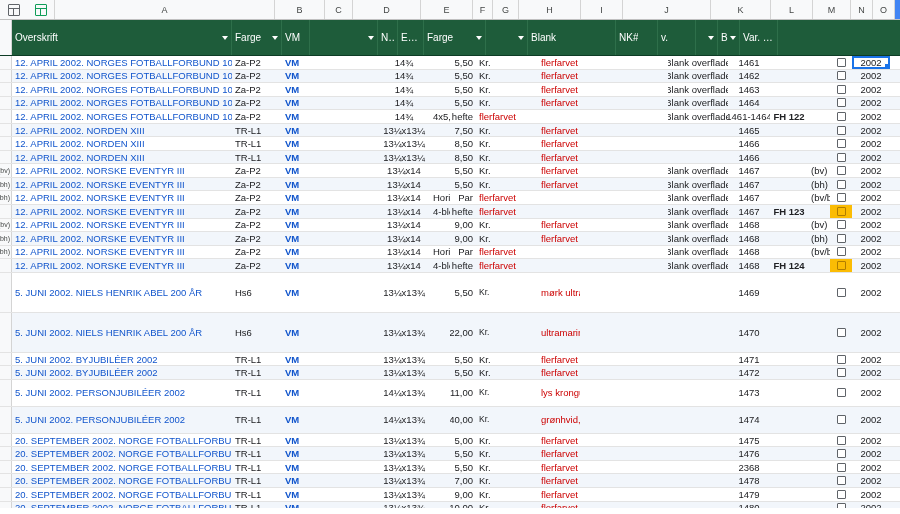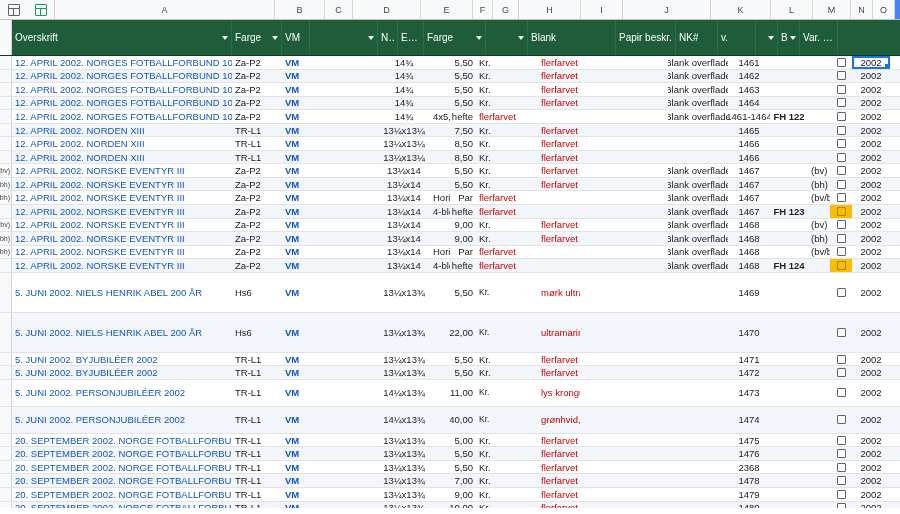--- a/index.html
+++ b/index.html
@@ -265,23 +265,20 @@
         <span class="lbl">Farge</span>
         <span class="chev"></span>
       </div>
     <div class="fcell w-i">
         <span class="lbl"></span>
         <span class="chev"></span>
       </div>
     <div class="fcell w-j">
         <span class="lbl">Blank</span>
       </div>
-    <div class="fcell w-k">
-        <span class="lbl">Papir beskr.</span>
-      </div>
     <div class="fcell w-l">
         <span class="lbl">NK#</span>
       </div>
     <div class="fcell w-m">
         <span class="lbl">v.</span>
       </div>
     <div class="fcell w-n">
         <span class="lbl"></span>
         <span class="chev"></span>
       </div>

